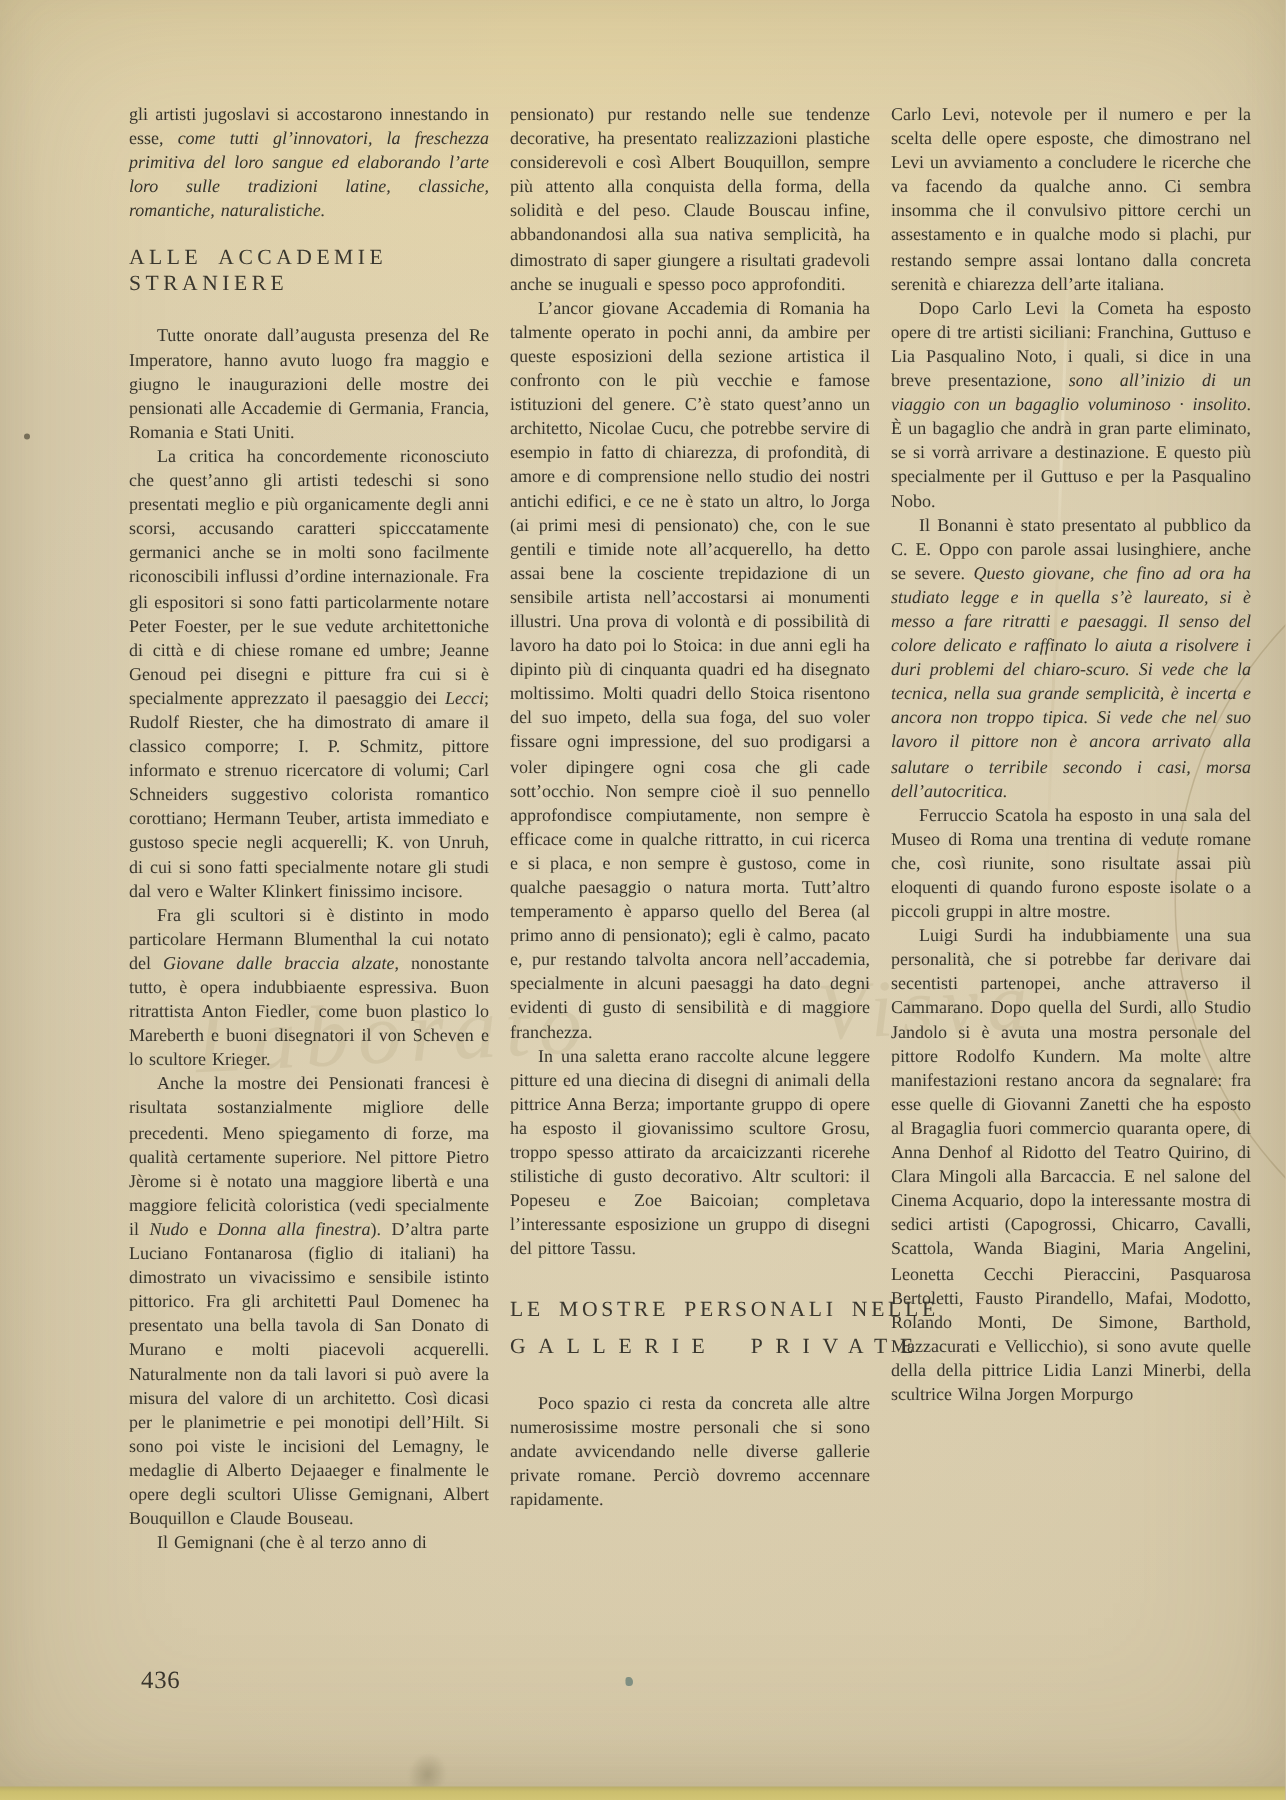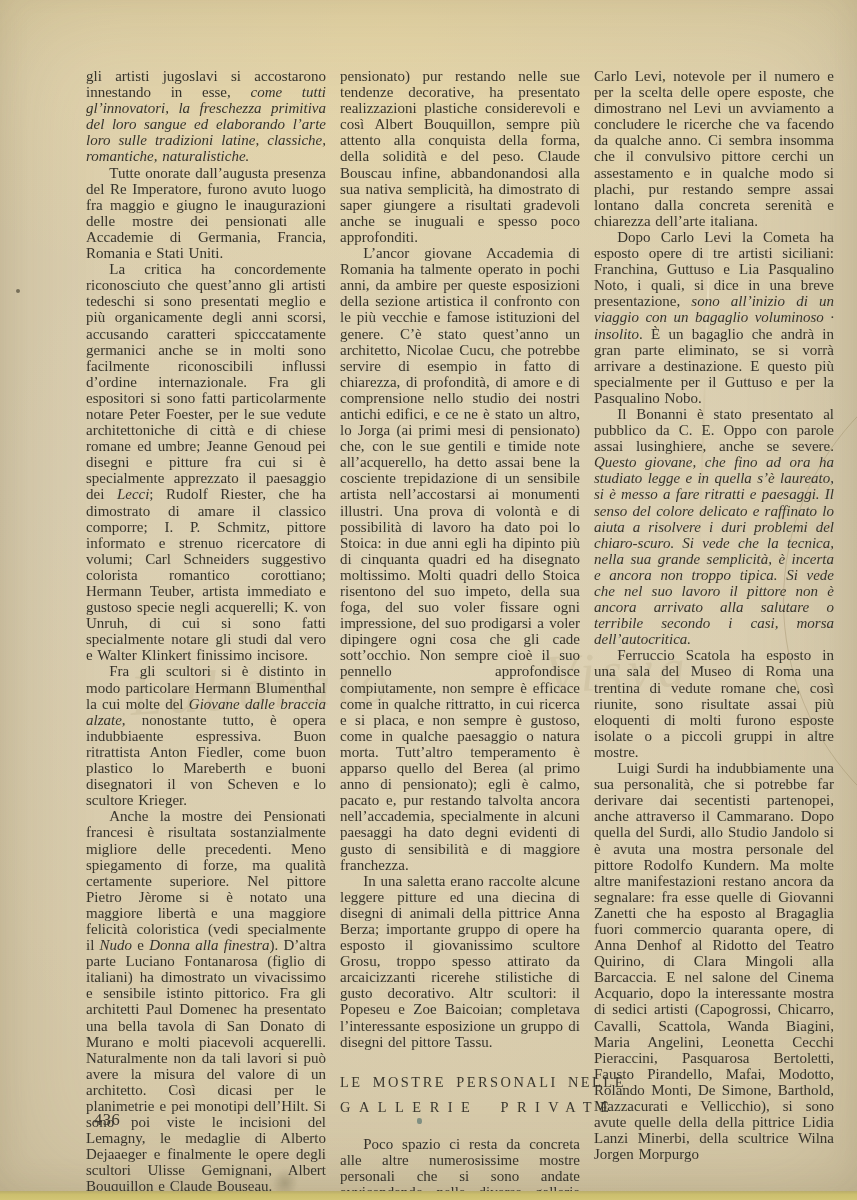--- a/index.html
+++ b/index.html
@@ -29,21 +29,21 @@
     transform:rotate(-3deg);
   }
   .ghost1{left:130px;top:655px;font-size:58px;}
   .ghost2{left:545px;top:640px;font-size:54px;}
   .columns{
     position:absolute;left:86px;top:68px;width:748px;
     display:flex;gap:14px;color:#36332b;
   }
   .col{width:240px;flex:0 0 240px;}
   .col p{
-    margin:0;font-size:15px;line-height:16.1px;text-align:justify;
+    margin:0;font-size:12px;line-height:16.1px;text-align:justify;
     word-spacing:1px;hyphens:auto;-webkit-hyphens:auto;
   }
   .col p.indent{text-indent:1.55em;}
   .col em{font-style:italic;}
   .heading{
     font-size:14.4px;color:#3a372e;font-weight:400;
   }
   .heading.h-one{
     margin:16px 0 17px 0;letter-spacing:3px;word-spacing:5px;
   }
@@ -84,41 +84,42 @@
 
 <div class="page">
   <div class="watermark-circle"></div>
   <div class="ghost ghost1">Laborato</div>
   <div class="ghost ghost2">Visva</div>
   <div class="crease"></div>
 
   <div class="columns">
     <div class="col">
         <p class="noindent"><span>gli artisti jugoslavi si accostarono innestando in esse, </span><em>come tutti gl’innovatori, la freschezza primitiva del loro sangue ed elaborando l’arte loro sulle tradizioni latine, classiche, romantiche, naturalistiche.</em></p>
-        <p class="indent"><span>Tutte onorate dall’augusta presenza del Re Imperatore, furono avuto luogo fra maggio e giugno le inaugurazioni delle mostre dei pensionati alle Accademie di Germania, Francia, Romania e Stati Uniti.</span></p>
+        <div class="heading h-one">ALLE ACCADEMIE STRANIERE</div>
+        <p class="indent"><span>Tutte onorate dall’augusta presenza del Re Imperatore, hanno avuto luogo fra maggio e giugno le inaugurazioni delle mostre dei pensionati alle Accademie di Germania, Francia, Romania e Stati Uniti.</span></p>
         <p class="indent"><span>La critica ha concordemente riconosciuto che quest’anno gli artisti tedeschi si sono presentati meglio e più organicamente degli anni scorsi, accusando caratteri spicccatamente germanici anche se in molti sono facilmente riconoscibili influssi d’ordine internazionale. Fra gli espositori si sono fatti particolarmente notare Peter Foester, per le sue vedute architettoniche di città e di chiese romane ed umbre; Jeanne Genoud pei disegni e pitture fra cui si è specialmente apprezzato il paesaggio dei </span><em>Lecci</em><span>; Rudolf Riester, che ha dimostrato di amare il classico comporre; I. P. Schmitz, pittore informato e strenuo ricercatore di volumi; Carl Schneiders suggestivo colorista romantico corottiano; Hermann Teuber, artista immediato e gustoso specie negli acquerelli; K. von Unruh, di cui si sono fatti specialmente notare gli studi dal vero e Walter Klinkert finissimo incisore.</span></p>
-        <p class="indent"><span>Fra gli scultori si è distinto in modo particolare Hermann Blumenthal la cui molte del </span><em>Giovane dalle braccia alzate</em><span>, nonostante tutto, è opera indubbiaente espressiva. Buon ritrattista Anton Fiedler, come buon plastico lo Mareberth e buoni disegnatori il von Scheven e lo scultore Krieger.</span></p>
+        <p class="indent"><span>Fra gli scultori si è distinto in modo particolare Hermann Blumenthal la cui notato del </span><em>Giovane dalle braccia alzate</em><span>, nonostante tutto, è opera indubbiaente espressiva. Buon ritrattista Anton Fiedler, come buon plastico lo Mareberth e buoni disegnatori il von Scheven e lo scultore Krieger.</span></p>
         <p class="indent"><span>Anche la mostre dei Pensionati francesi è risultata sostanzialmente migliore delle precedenti. Meno spiegamento di forze, ma qualità certamente superiore. Nel pittore Pietro Jèrome si è notato una maggiore libertà e una maggiore felicità coloristica (vedi specialmente il </span><em>Nudo</em><span> e </span><em>Donna alla finestra</em><span>). D’altra parte Luciano Fontanarosa (figlio di italiani) ha dimostrato un vivacissimo e sensibile istinto pittorico. Fra gli architetti Paul Domenec ha presentato una bella tavola di San Donato di Murano e molti piacevoli acquerelli. Naturalmente non da tali lavori si può avere la misura del valore di un architetto. Così dicasi per le planimetrie e pei monotipi dell’Hilt. Si sono poi viste le incisioni del Lemagny, le medaglie di Alberto Dejaaeger e finalmente le opere degli scultori Ulisse Gemignani, Albert Bouquillon e Claude Bouseau.</span></p>
         <p class="indent"><span>Il Gemignani (che è al terzo anno di</span></p>
       </div>
     <div class="col">
         <p class="noindent"><span>pensionato) pur restando nelle sue tendenze decorative, ha presentato realizzazioni plastiche considerevoli e così Albert Bouquillon, sempre più attento alla conquista della forma, della solidità e del peso. Claude Bouscau infine, abbandonandosi alla sua nativa semplicità, ha dimostrato di saper giungere a risultati gradevoli anche se inuguali e spesso poco approfonditi.</span></p>
         <p class="indent"><span>L’ancor giovane Accademia di Romania ha talmente operato in pochi anni, da ambire per queste esposizioni della sezione artistica il confronto con le più vecchie e famose istituzioni del genere. C’è stato quest’anno un architetto, Nicolae Cucu, che potrebbe servire di esempio in fatto di chiarezza, di profondità, di amore e di comprensione nello studio dei nostri antichi edifici, e ce ne è stato un altro, lo Jorga (ai primi mesi di pensionato) che, con le sue gentili e timide note all’acquerello, ha detto assai bene la cosciente trepidazione di un sensibile artista nell’accostarsi ai monumenti illustri. Una prova di volontà e di possibilità di lavoro ha dato poi lo Stoica: in due anni egli ha dipinto più di cinquanta quadri ed ha disegnato moltissimo. Molti quadri dello Stoica risentono del suo impeto, della sua foga, del suo voler fissare ogni impressione, del suo prodigarsi a voler dipingere ogni cosa che gli cade sott’occhio. Non sempre cioè il suo pennello approfondisce compiutamente, non sempre è efficace come in qualche rittratto, in cui ricerca e si placa, e non sempre è gustoso, come in qualche paesaggio o natura morta. Tutt’altro temperamento è apparso quello del Berea (al primo anno di pensionato); egli è calmo, pacato e, pur restando talvolta ancora nell’accademia, specialmente in alcuni paesaggi ha dato degni evidenti di gusto di sensibilità e di maggiore franchezza.</span></p>
         <p class="indent"><span>In una saletta erano raccolte alcune leggere pitture ed una diecina di disegni di animali della pittrice Anna Berza; importante gruppo di opere ha esposto il giovanissimo scultore Grosu, troppo spesso attirato da arcaicizzanti ricerehe stilistiche di gusto decorativo. Altr scultori: il Popeseu e Zoe Baicoian; completava l’interessante esposizione un gruppo di disegni del pittore Tassu.</span></p>
         <div class="heading h-two">
           <div class="heading-line">LE MOSTRE PERSONALI NELLE</div>
           <div class="heading-line wide">GALLERIE PRIVATE</div>
         </div>
         <p class="indent"><span>Poco spazio ci resta da concreta alle altre numerosissime mostre personali che si sono andate avvicendando nelle diverse gallerie private romane. Perciò dovremo accennare rapidamente.</span></p>
       </div>
     <div class="col">
         <p class="noindent"><span>Carlo Levi, notevole per il numero e per la scelta delle opere esposte, che dimostrano nel Levi un avviamento a concludere le ricerche che va facendo da qualche anno. Ci sembra insomma che il convulsivo pittore cerchi un assestamento e in qualche modo si plachi, pur restando sempre assai lontano dalla concreta serenità e chiarezza dell’arte italiana.</span></p>
         <p class="indent"><span>Dopo Carlo Levi la Cometa ha esposto opere di tre artisti siciliani: Franchina, Guttuso e Lia Pasqualino Noto, i quali, si dice in una breve presentazione, </span><em>sono all’inizio di un viaggio con un bagaglio voluminoso · insolito</em><span>. È un bagaglio che andrà in gran parte eliminato, se si vorrà arrivare a destinazione. E questo più specialmente per il Guttuso e per la Pasqualino Nobo.</span></p>
         <p class="indent"><span>Il Bonanni è stato presentato al pubblico da C. E. Oppo con parole assai lusinghiere, anche se severe. </span><em>Questo giovane, che fino ad ora ha studiato legge e in quella s’è laureato, si è messo a fare ritratti e paesaggi. Il senso del colore delicato e raffinato lo aiuta a risolvere i duri problemi del chiaro-scuro. Si vede che la tecnica, nella sua grande semplicità, è incerta e ancora non troppo tipica. Si vede che nel suo lavoro il pittore non è ancora arrivato alla salutare o terribile secondo i casi, morsa dell’autocritica.</em></p>
-        <p class="indent"><span>Ferruccio Scatola ha esposto in una sala del Museo di Roma una trentina di vedute romane che, così riunite, sono risultate assai più eloquenti di molti furono esposte isolate o a piccoli gruppi in altre mostre.</span></p>
+        <p class="indent"><span>Ferruccio Scatola ha esposto in una sala del Museo di Roma una trentina di vedute romane che, così riunite, sono risultate assai più eloquenti di quando furono esposte isolate o a piccoli gruppi in altre mostre.</span></p>
         <p class="indent"><span>Luigi Surdi ha indubbiamente una sua personalità, che si potrebbe far derivare dai secentisti partenopei, anche attraverso il Cammarano. Dopo quella del Surdi, allo Studio Jandolo si è avuta una mostra personale del pittore Rodolfo Kundern. Ma molte altre manifestazioni restano ancora da segnalare: fra esse quelle di Giovanni Zanetti che ha esposto al Bragaglia fuori commercio quaranta opere, di Anna Denhof al Ridotto del Teatro Quirino, di Clara Mingoli alla Barcaccia. E nel salone del Cinema Acquario, dopo la interessante mostra di sedici artisti (Capogrossi, Chicarro, Cavalli, Scattola, Wanda Biagini, Maria Angelini, Leonetta Cecchi Pieraccini, Pasquarosa Bertoletti, Fausto Pirandello, Mafai, Modotto, Rolando Monti, De Simone, Barthold, Mazzacurati e Vellicchio), si sono avute quelle della della pittrice Lidia Lanzi Minerbi, della scultrice Wilna Jorgen Morpurgo</span></p>
       </div>
   </div>
 
   <div class="page-number">436</div>
 
   <div class="smudge"></div>
   <div class="speck-blue"></div>
   <div class="speck-dark"></div>
   <div class="bottom-edge"></div>

